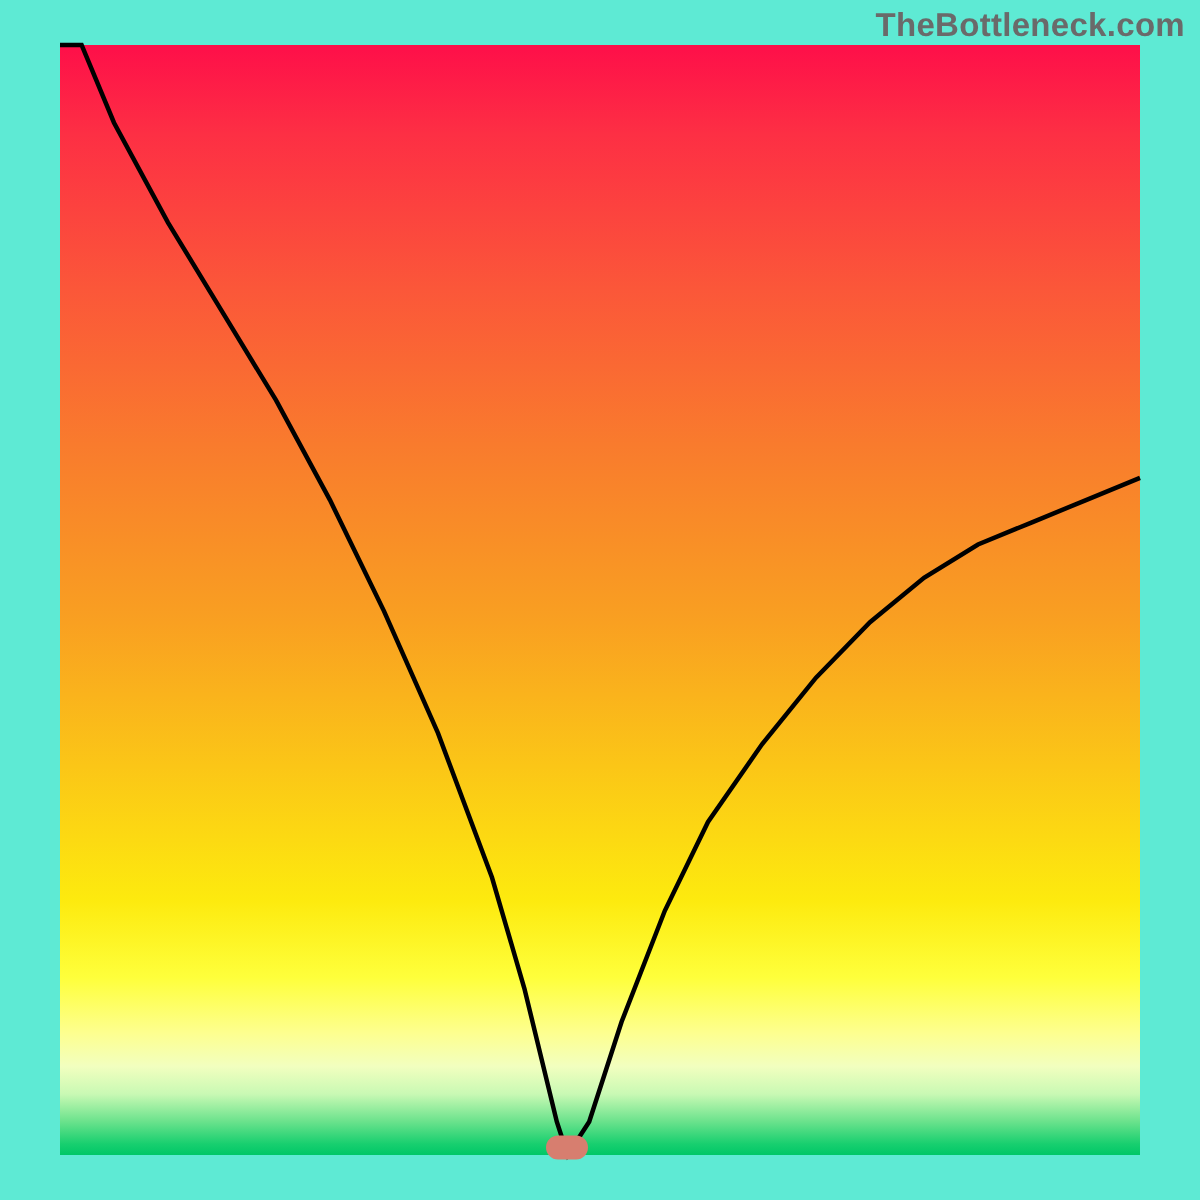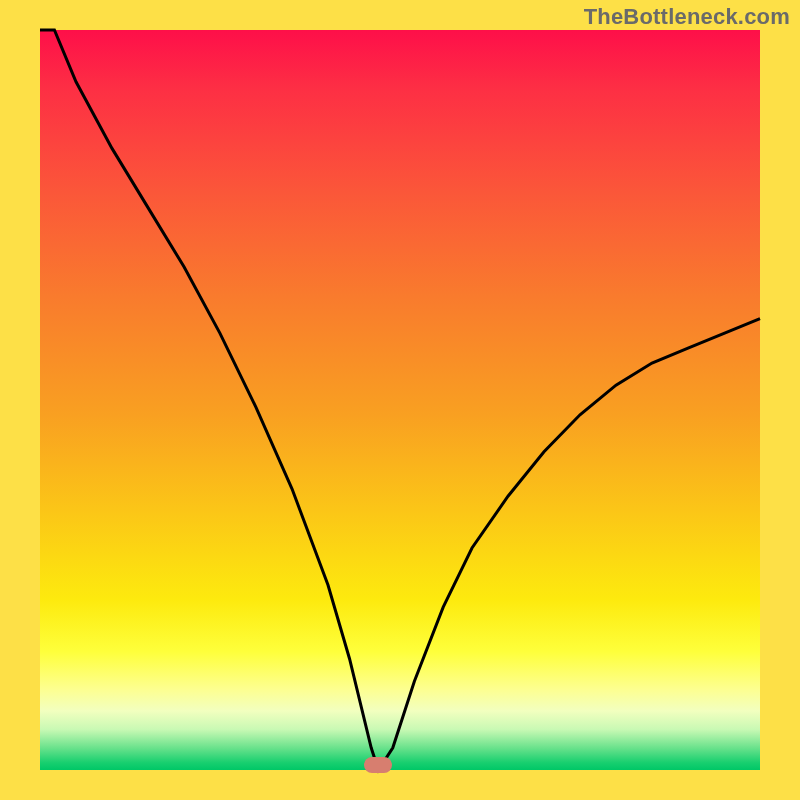--- a/index.html
+++ b/index.html
@@ -8,21 +8,21 @@
     width: 800px;
     height: 800px;
     background: #000;
     overflow: hidden;
     font-family: Arial, Helvetica, sans-serif;
   }
   .frame {
     position: relative;
     width: 800px;
     height: 800px;
-    background: #fde047;
+    background: #5eead4;
   }
   .watermark {
     position: absolute;
     top: 4px;
     right: 10px;
     color: #6a6a6a;
     font-size: 22px;
     font-weight: 600;
     letter-spacing: 0.2px;
     z-index: 10;

